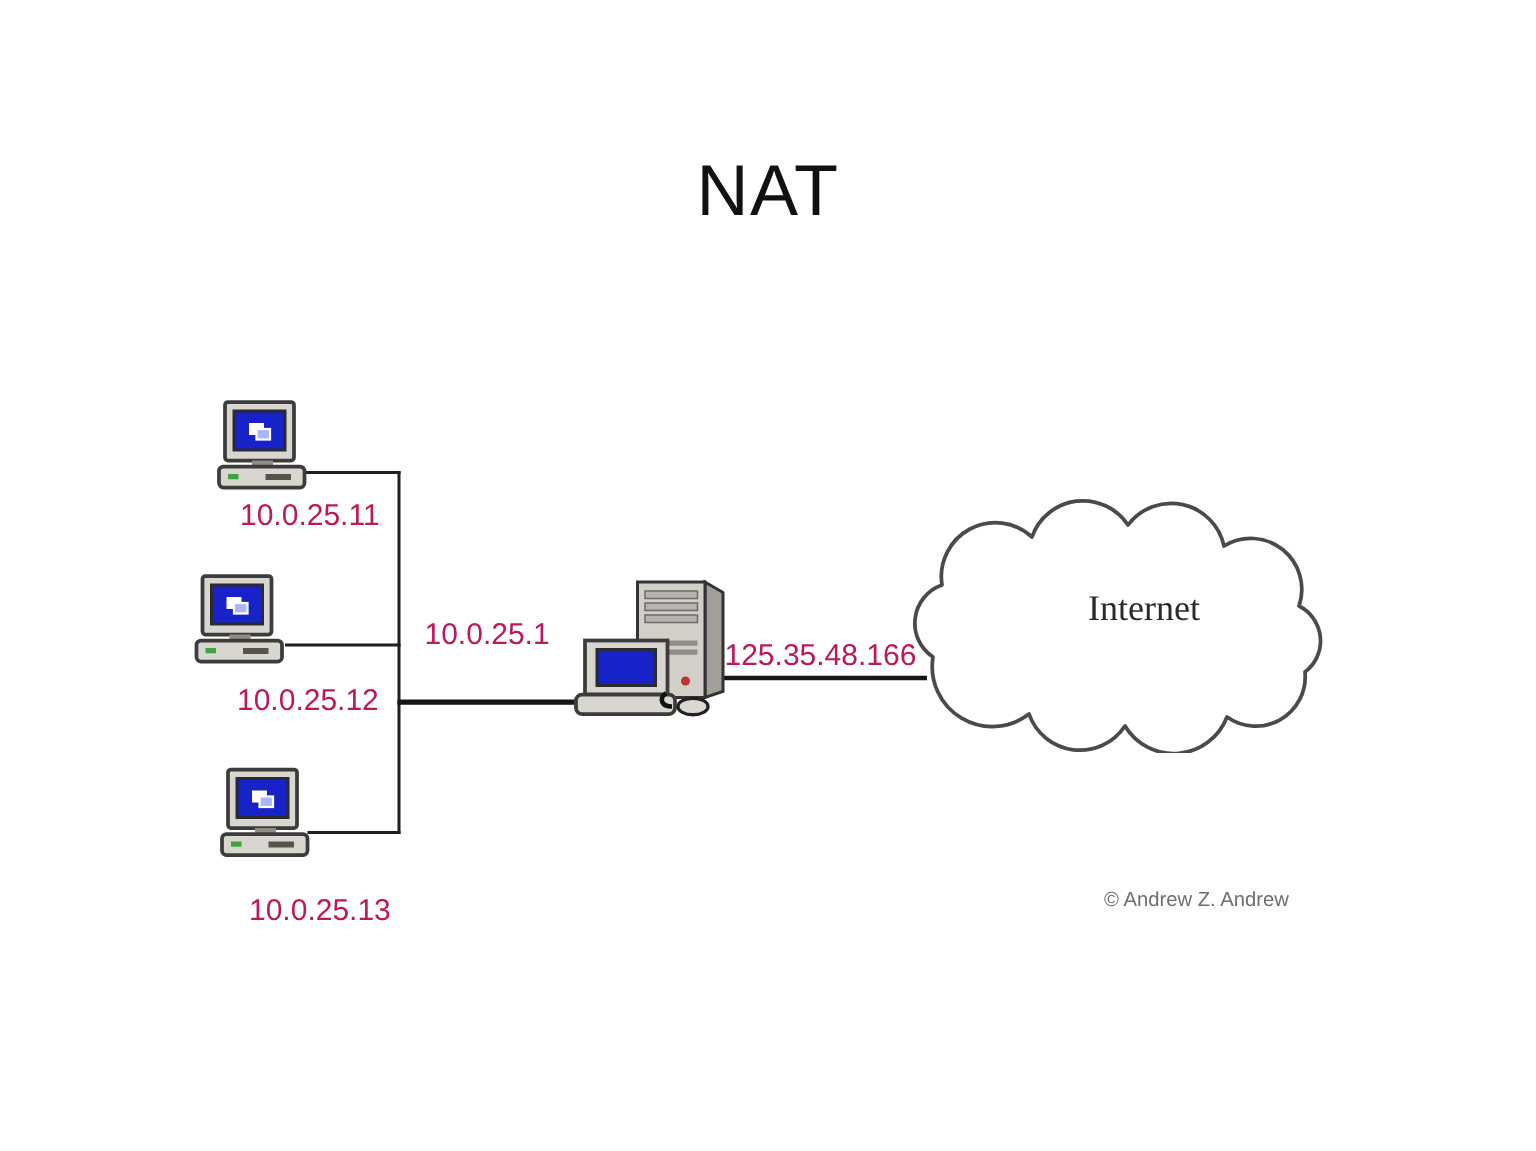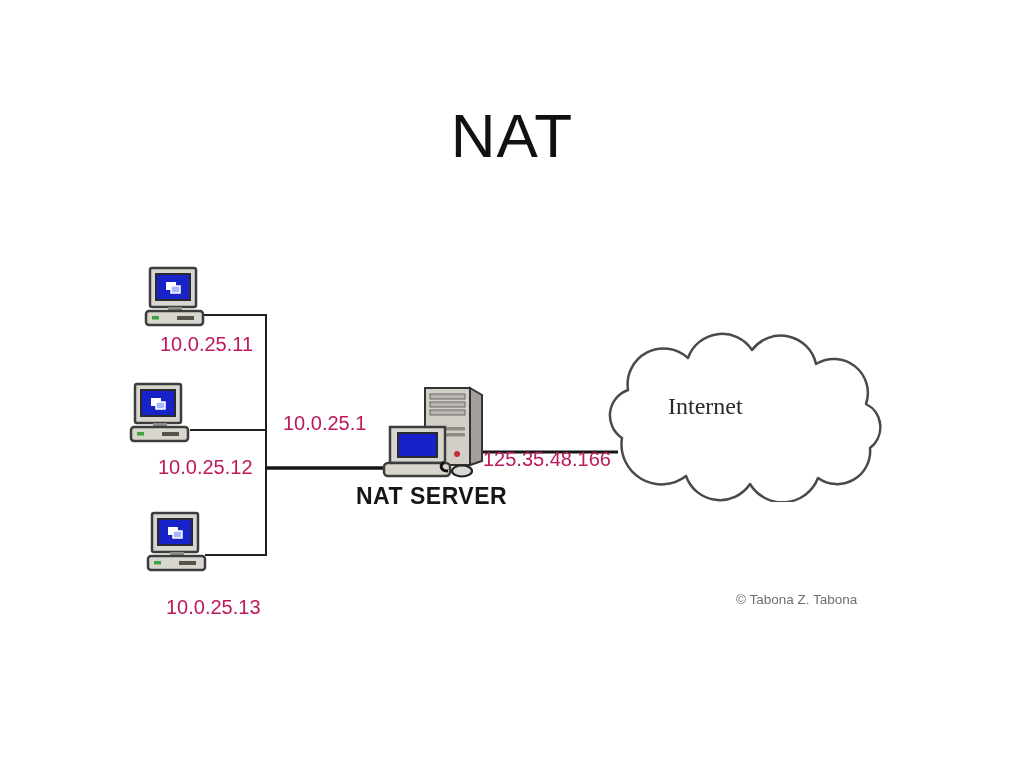--- a/index.html
+++ b/index.html
@@ -2,36 +2,36 @@
 <html><head>
 <meta charset="utf-8">
 <style>
   html,body{margin:0;padding:0;background:#ffffff;}
   .slide{
     position:relative;width:1024px;height:767px;background:#ffffff;overflow:hidden;
     font-family:"Liberation Sans",sans-serif;color:#1a1a1a;
   }
   .title{
     position:absolute;top:100px;left:0;right:0;text-align:center;
-    font-family:"Liberation Sans",sans-serif;font-size:62px;font-weight:400;
+    font-family:"Liberation Sans",sans-serif;font-size:48px;font-weight:400;
     letter-spacing:1px;color:#111;
   }
   .wires{position:absolute;left:0;top:0;width:1024px;height:767px;}
   .icon{position:absolute;}
   .ip-label{
     position:absolute;font-family:Liberation Sans, sans-serif;font-size:20px;
     color:#be185d;white-space:nowrap;
   }
   .server-label{
     position:absolute;left:356px;top:483px;width:160px;
     font-family:"Liberation Sans",sans-serif;font-size:23px;font-weight:700;
     letter-spacing:0.5px;color:#161616;white-space:nowrap;
   }
   .internet-label{
-    position:absolute;left:668px;top:393px;width:132px;text-align:left;
+    position:absolute;left:668px;top:393px;width:132px;text-align:right;
     font-family:"Liberation Serif",serif;font-size:24px;color:#2a2a2a;
   }
   .copyright{
     position:absolute;left:736px;top:592px;
     font-family:"Liberation Sans",sans-serif;font-size:13.5px;color:#6f6f6f;
     white-space:nowrap;
   }
 </style>
 </head>
 <body>
@@ -88,33 +88,32 @@
     <rect x="68" y="44" width="19" height="3.5" fill="#8f8c86"></rect>
     <rect x="68" y="50" width="19" height="3.5" fill="#8f8c86"></rect>
     <circle cx="79" cy="71" r="3" fill="#c23030"></circle>
     <rect x="12" y="44" width="55" height="36" fill="#d9d6cf" stroke="#3c3c3c" stroke-width="2.5"></rect>
     <rect x="20" y="50" width="39" height="24" fill="#1722c8" stroke="#2a2a30" stroke-width="2"></rect>
     <rect x="6" y="80" width="66" height="13" rx="4" fill="#d9d6cf" stroke="#3c3c3c" stroke-width="2.5"></rect>
     <path d="M70 88 C 63 88 61 83 66 79" fill="none" stroke="#111111" stroke-width="3"></path>
     <ellipse cx="84" cy="88" rx="10" ry="5.5" fill="#dbd8d1" stroke="#222222" stroke-width="2.2"></ellipse>
   </svg>
   <div class="ip-label" style="left:283px;top:412px">10.0.25.1</div>
-  <div class="ip-label" style="left:483px;top:448px">125.35.48.166</div>
-  <div class="server-label">NAT SERVER</div>
+  <div class="ip-label" style="left:483px;top:426px">125.35.48.166</div>
 
   <svg class="icon" style="left:600px;top:320px" width="294" height="182" viewBox="0 0 294 182">
     <path d="M 22 118
              A 27 27 0 0 1 28 70
              A 36 36 0 0 1 88 38
              A 36 36 0 0 1 152 30
              A 36 36 0 0 1 216 44
              A 34 34 0 0 1 266 84
              A 26 26 0 0 1 270 128
              A 33 33 0 0 1 218 158
              A 38 38 0 0 1 150 164
              A 36 36 0 0 1 86 156
              A 40 40 0 0 1 22 118 Z" fill="#ffffff" stroke="#4a4a4a" stroke-width="2.5" stroke-linejoin="round"></path>
   </svg>
   <div class="internet-label">Internet</div>
 
-  <div class="copyright">© Tabona Z. Tabona</div>
+  <div class="copyright">© Andrew Z. Andrew</div>
 
 </div>
 
 </body></html>

